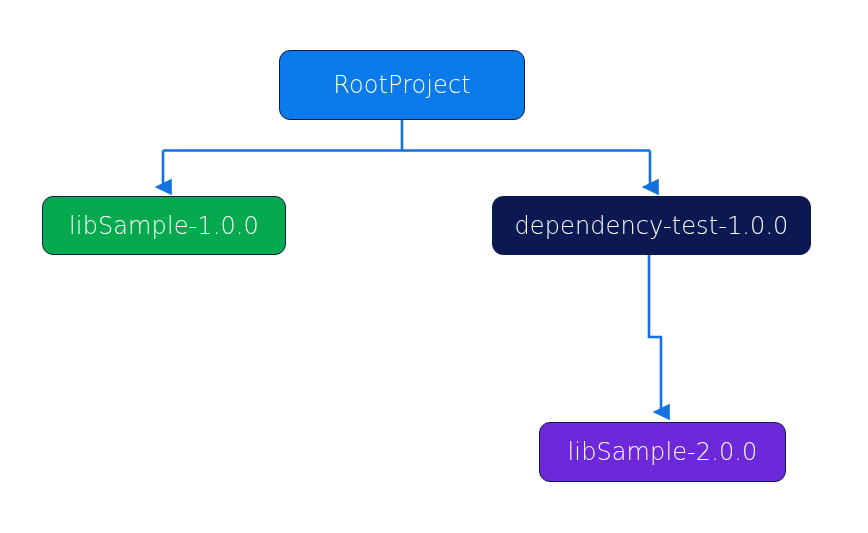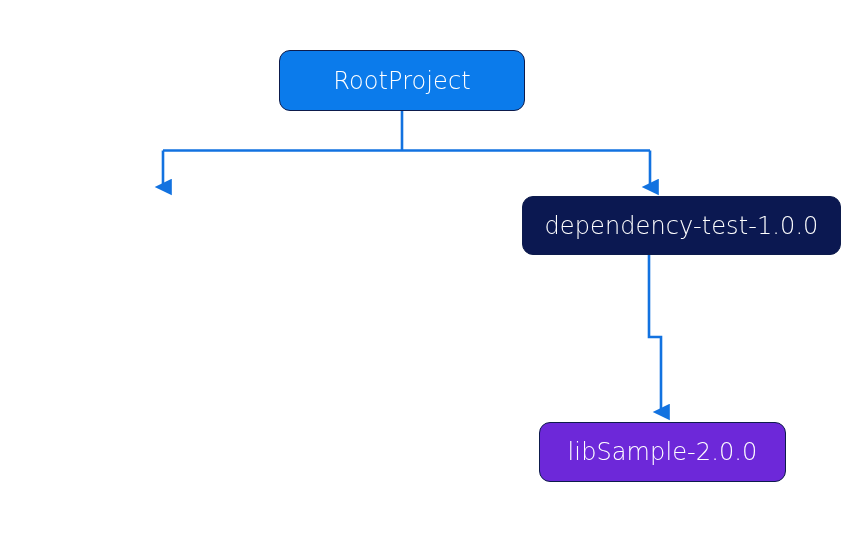--- a/index.html
+++ b/index.html
@@ -42,37 +42,36 @@
     font-weight: 300;
     letter-spacing: 0.1px;
     line-height: 1;
     white-space: nowrap;
     font-family: "DejaVu Sans", sans-serif;
   }
   #node-root {
     left: 279px;
     top: 50px;
     width: 246px;
-    height: 61px;
+    height: 70px;
     background: #0b7beb;
   }
   #node-libsample-1 {
     left: 42px;
     top: 196px;
     width: 244px;
     height: 59px;
     background: #06a94d;
   }
   #node-dependency-test {
     left: 492px;
     top: 196px;
     width: 319px;
     height: 59px;
     background: #0b1851;
-    margin-left: 30px;
   }
   #node-libsample-2 {
     left: 539px;
     top: 422px;
     width: 247px;
     height: 60px;
     background: #6d28d9;
   }
 </style>
 </head>
@@ -95,20 +94,23 @@
 
     <path d="M 650 150.5 L 650 187" stroke="#1272e0" stroke-width="2.6" fill="none" marker-end="url(#arrow-head)"></path>
 
     <path d="M 649 255 L 649 337 L 661 337 L 661 412" stroke="#1272e0" stroke-width="2.6" fill="none" stroke-linejoin="miter" marker-end="url(#arrow-head)"></path>
   </svg>
 
   <div class="node" id="node-root">
     <span class="node-label">RootProject</span>
   </div>
 
+  <div class="node" id="node-libsample-1">
+    <span class="node-label">libSample-1.0.0</span>
+  </div>
 
   <div class="node" id="node-dependency-test">
     <span class="node-label">dependency-test-1.0.0</span>
   </div>
 
   <div class="node" id="node-libsample-2">
     <span class="node-label">libSample-2.0.0</span>
   </div>
 
 </div>

